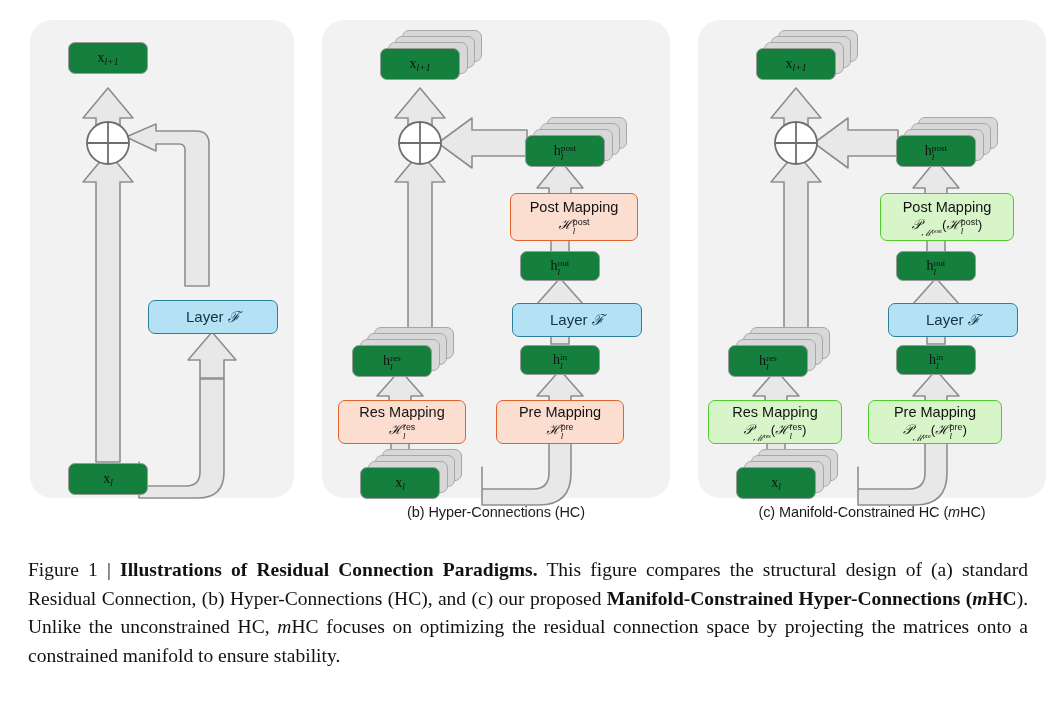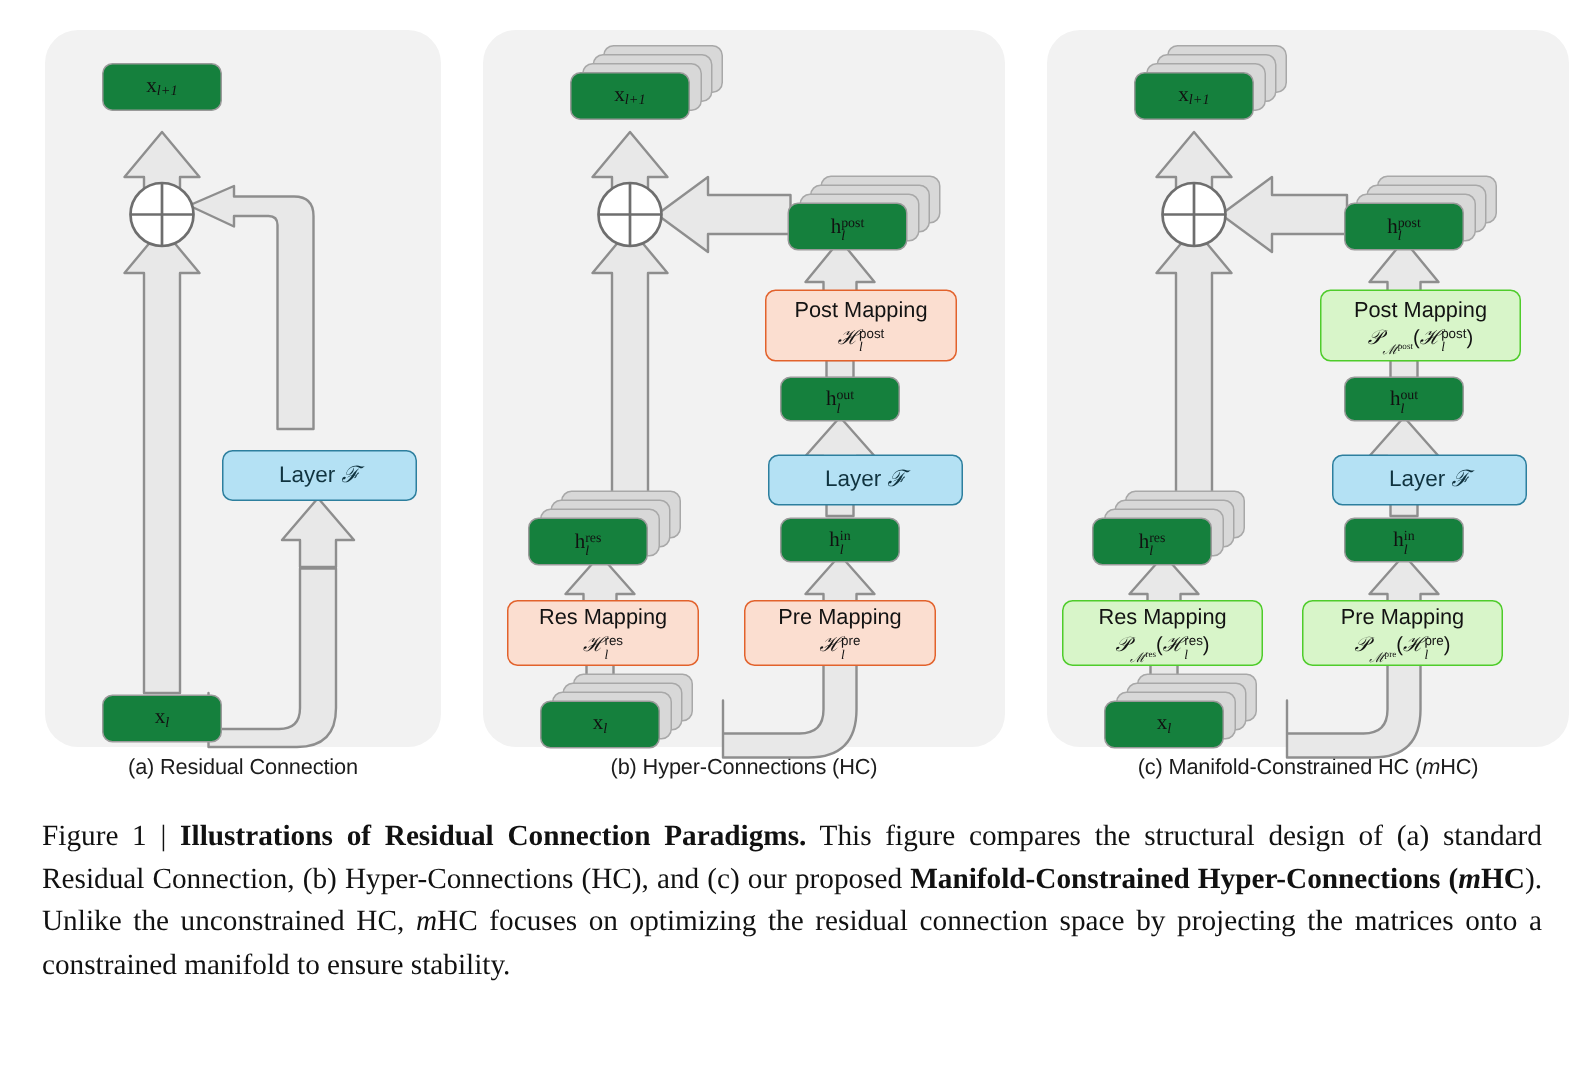--- a/index.html
+++ b/index.html
@@ -72,21 +72,21 @@
   .supsub{display:inline-block;vertical-align:-0.22em;position:relative;top:0.16em;}
   .supsub>span{display:block;font-size:66%;line-height:1.02;text-align:left;}
   .supsub>span.sb{font-style:italic;font-family:"Liberation Serif",serif;}
 
   
   .arrows{position:absolute;left:0;top:0;width:1052px;height:545px;
           pointer-events:none;z-index:3;}
 
   
   #caption{
-    position:absolute;left:28px;top:544px;width:1000px;
+    position:absolute;left:28px;top:556px;width:1000px;
     font-family:"Liberation Serif","DejaVu Serif",serif;
     font-size:19.5px;line-height:1.47;color:#111;text-align:justify;
   }
   #caption b{font-weight:bold;}
   #caption i{font-style:italic;}
 </style>
 </head>
 <body>
 
 <div id="figure">
@@ -318,21 +318,20 @@
 
   <div class="stack" style="left:736px;top:449px;width:108px;height:48px;">
     <i style="left:22px;top:0;width:80px;height:32px;"></i>
     <i style="left:15px;top:6px;width:80px;height:32px;"></i>
     <i style="left:8px;top:12px;width:80px;height:32px;"></i>
   </div>
   <div class="node node-gray" style="left:736px;top:467px;width:80px;height:32px;">
     <span class="var">x<sub class="mathit">l</sub></span>
   </div>
 
-  <div class="panel-caption" id="cap-a">(a) Residual Connection</div>
   <div class="panel-caption" id="cap-b">(b) Hyper-Connections (HC)</div>
   <div class="panel-caption" id="cap-c">(c)&nbsp;Manifold-Constrained&nbsp;HC&nbsp;(<span class="ital">m</span>HC)</div>
 </div>
 
 <div id="caption">
   <span>Figure 1 |</span>
   <b>Illustrations of Residual Connection Paradigms.</b><span> This figure compares the structural design of (a) standard Residual Connection, (b) Hyper-Connections (HC), and (c) our proposed </span><b>Manifold-Constrained Hyper-Connections</b><b> (</b><b><i>m</i></b><b>HC</b><span>). Unlike the unconstrained HC, </span><i>m</i><span>HC focuses on optimizing the residual connection space by projecting the matrices onto a constrained manifold to ensure stability.</span>
 </div>
 
 </body></html>

